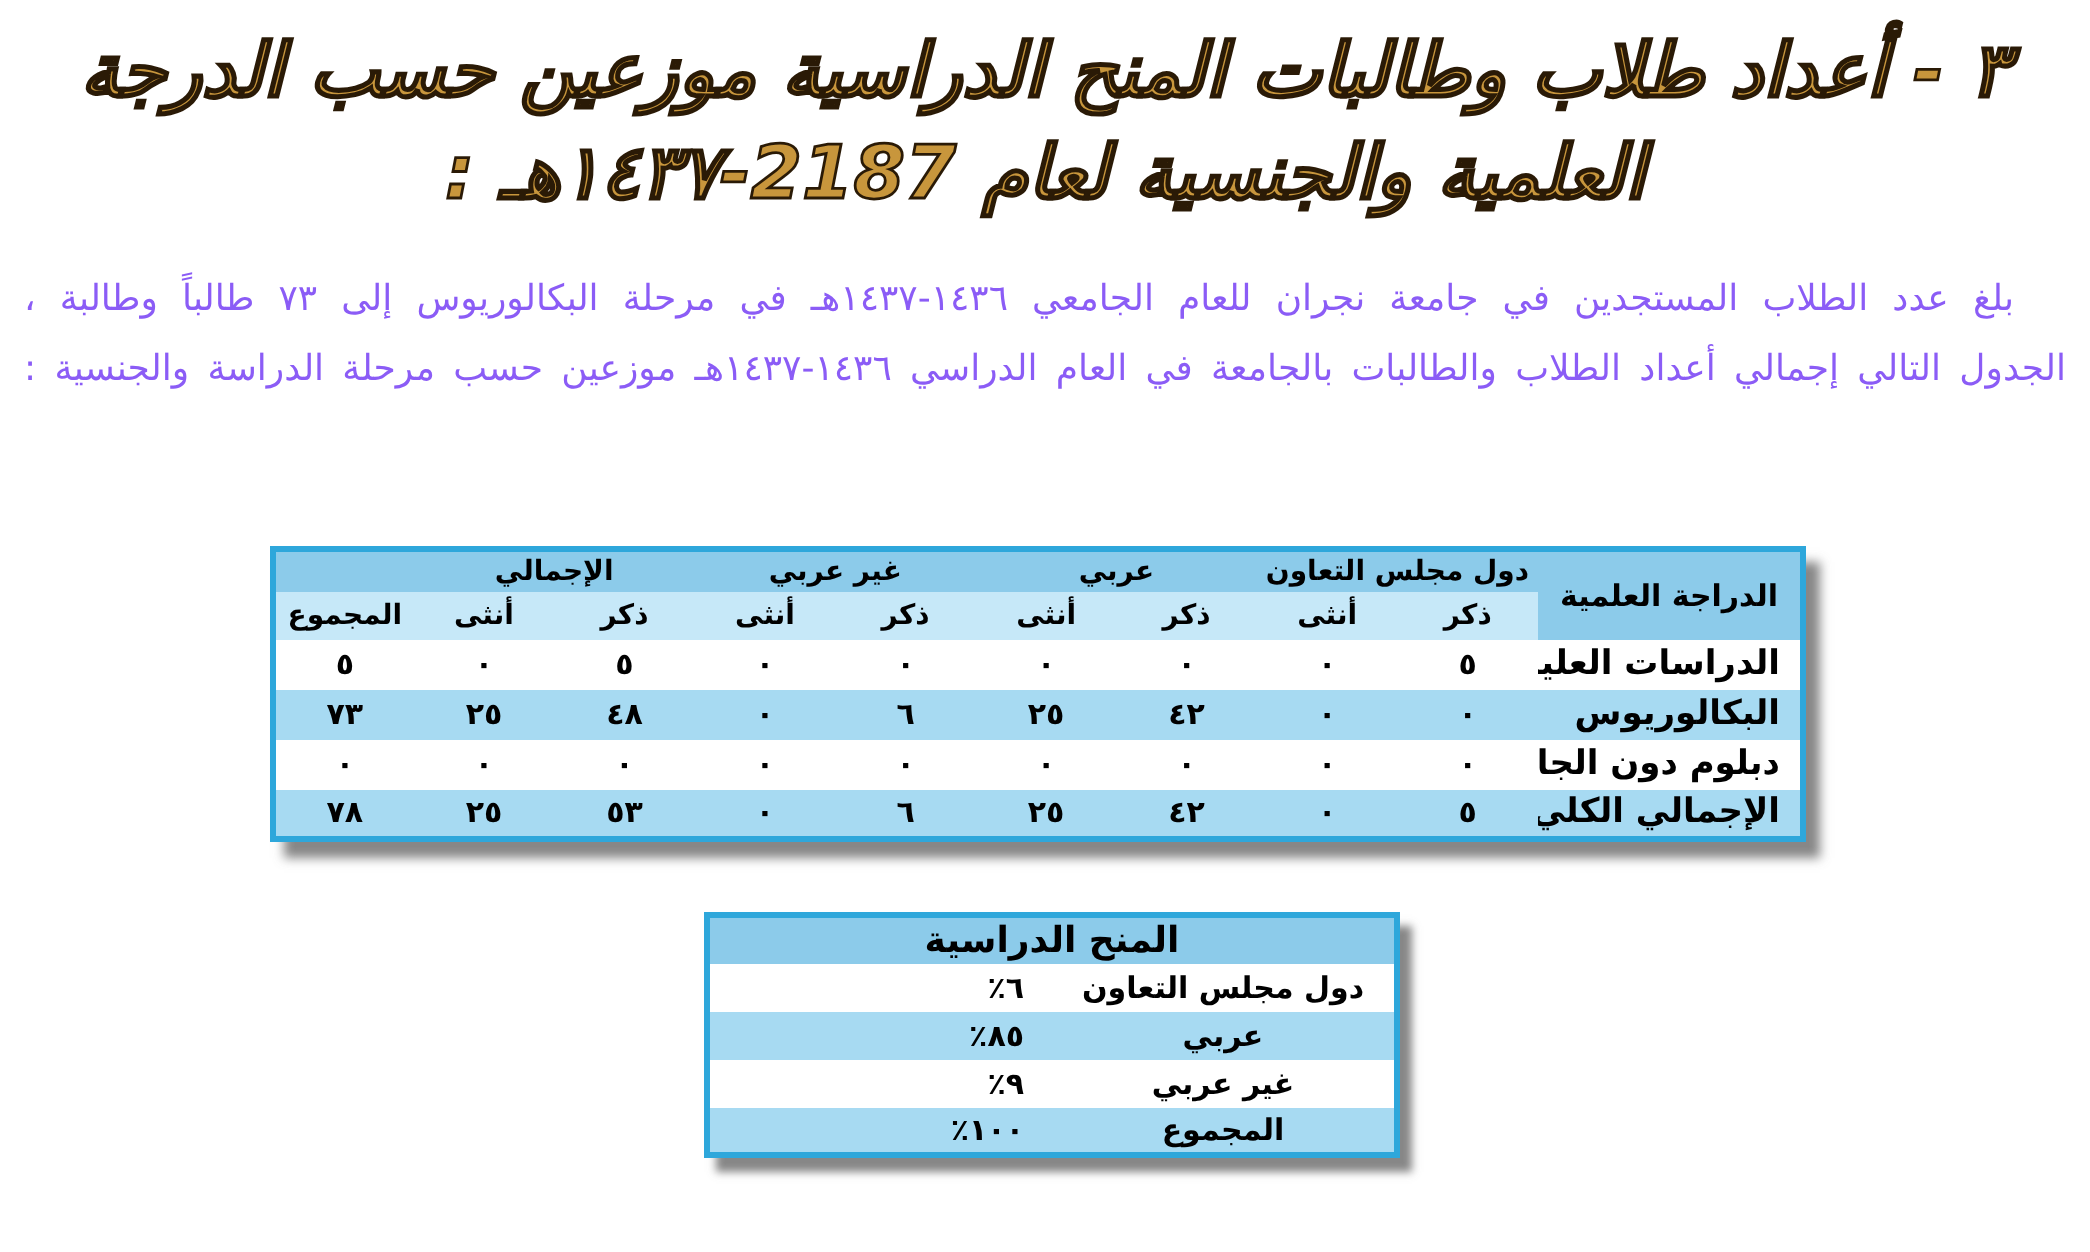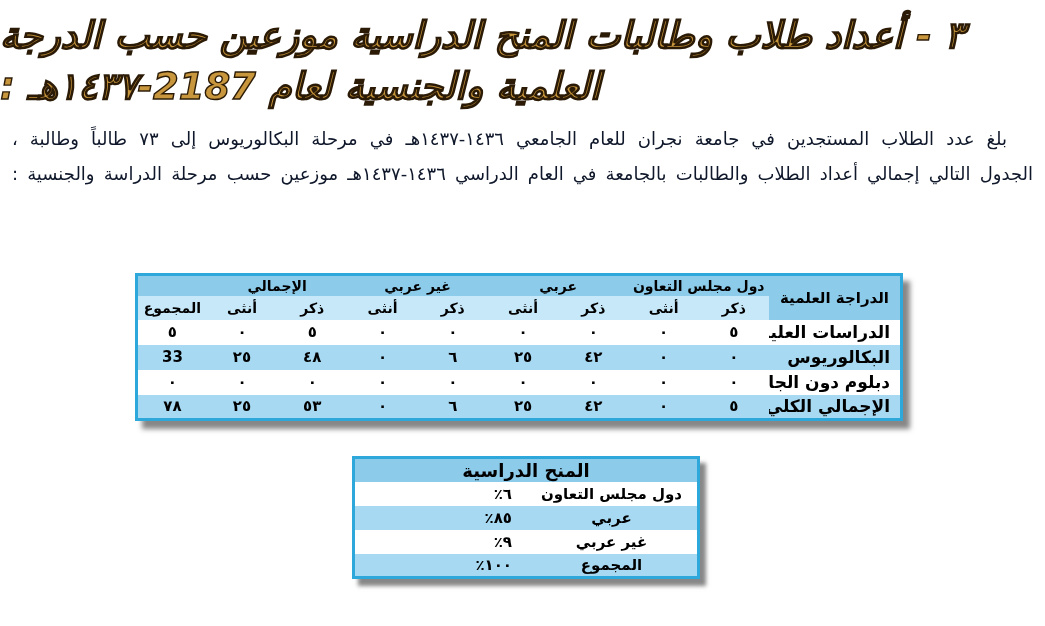--- a/index.html
+++ b/index.html
@@ -1,28 +1,28 @@
 <!DOCTYPE html>
 <html lang="ar" dir="rtl"><head>
 <meta charset="utf-8">
 <style>
   * { margin:0; padding:0; box-sizing:border-box; }
   html,body { width:1045px; height:626px; background:#ffffff; overflow:hidden;
               font-family:"DejaVu Sans", sans-serif; }
   .page { position:relative; width:1045px; height:626px; background:#fff; direction:rtl; }
 
   
-  .title { position:absolute; top:10px; left:0; right:0; text-align:left;
+  .title { position:absolute; top:10px; left:0; right:0; text-align:center;
            font-weight:bold; font-style:italic;
            color:#c8963c; -webkit-text-stroke:1.4px #2a1a06;
            font-size:37px; line-height:51px; letter-spacing:0px; }
   .title .tline { display:block; }
 
   
-  .paragraph { position:absolute; top:121px; right:12px; left:12px; color:#0f172a; }
+  .paragraph { position:absolute; top:132px; right:12px; left:12px; color:#8b5cf6; }
   .par-line { direction:rtl; text-align:justify; text-align-last:justify;
               font-size:18px; line-height:35px; white-space:normal; }
   .par-line.first { padding-right:26px; }
 
   
   table { border-collapse:collapse; table-layout:fixed; background:#fff;
           font-family:"DejaVu Sans", sans-serif; }
   td, th { text-align:center; vertical-align:middle; padding:0; font-weight:bold;
            overflow:hidden; white-space:nowrap; }
   .hdr-dark  { background:#8ccbea; }
@@ -108,21 +108,21 @@
     <tr class="dr row-blue">
       <td class="rowlabel">البكالوريوس</td>
       <td>٠</td>
       <td>٠</td>
       <td>٤٢</td>
       <td>٢٥</td>
       <td>٦</td>
       <td>٠</td>
       <td>٤٨</td>
       <td>٢٥</td>
-      <td>33</td>
+      <td>٧٣</td>
     </tr>
     <tr class="dr row-white">
       <td class="rowlabel">دبلوم دون الجامعي</td>
       <td>٠</td>
       <td>٠</td>
       <td>٠</td>
       <td>٠</td>
       <td>٠</td>
       <td>٠</td>
       <td>٠</td>

